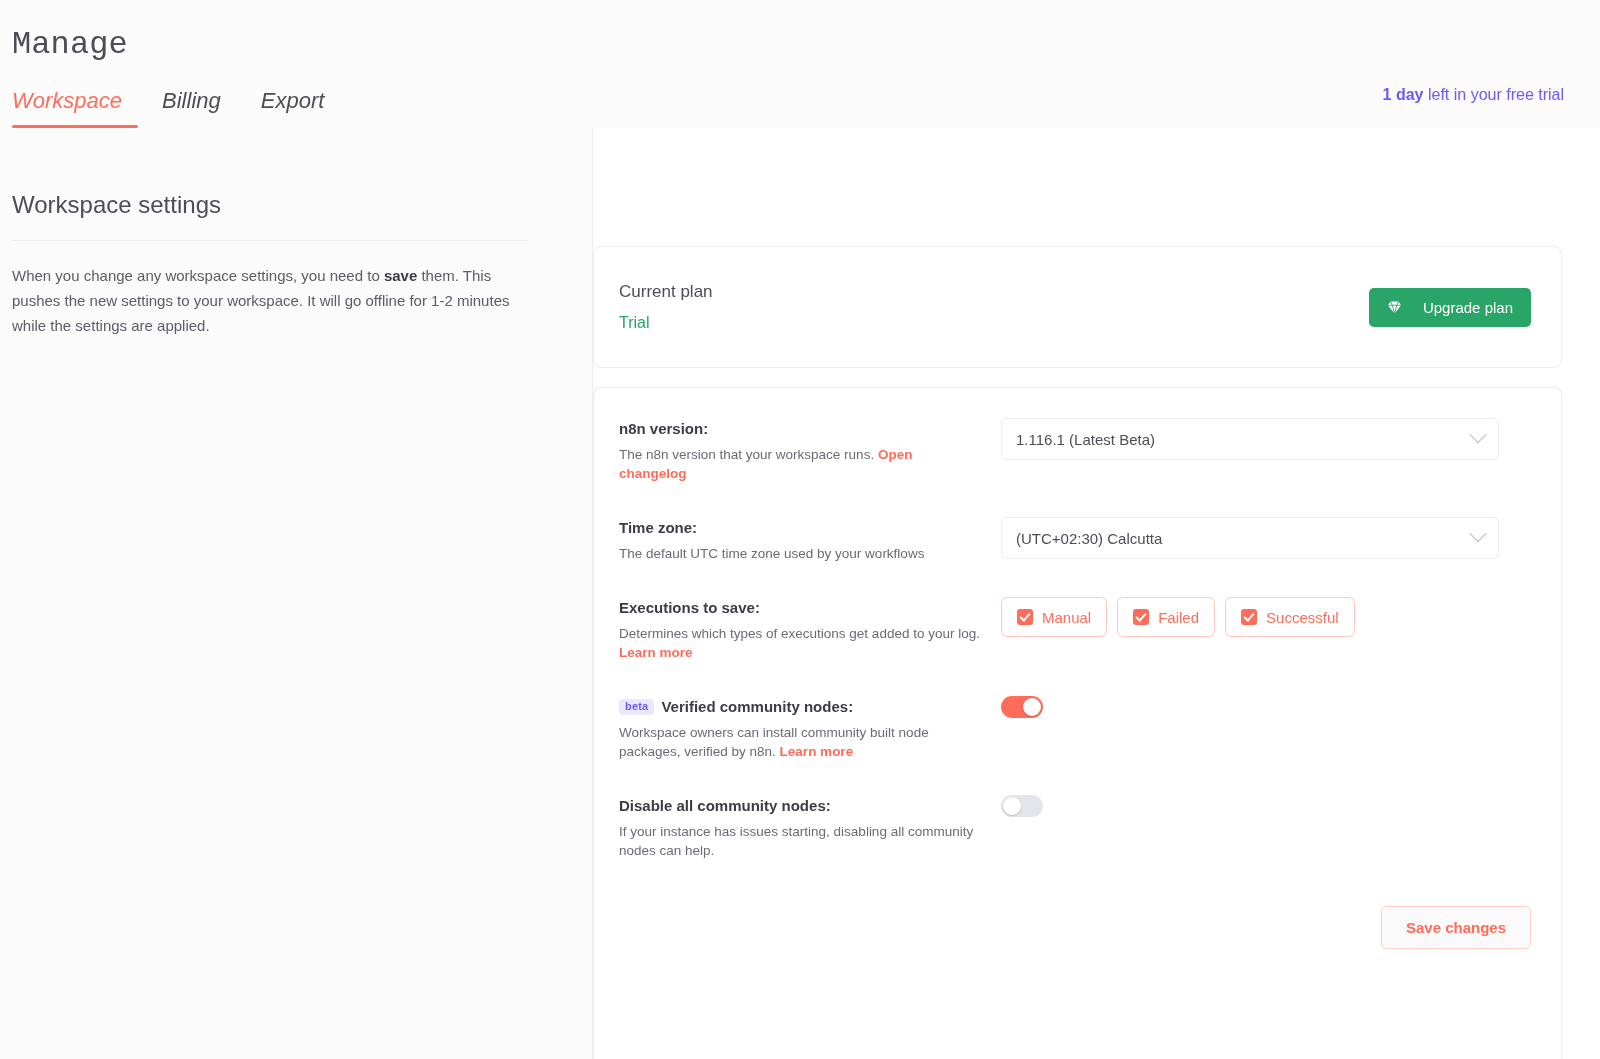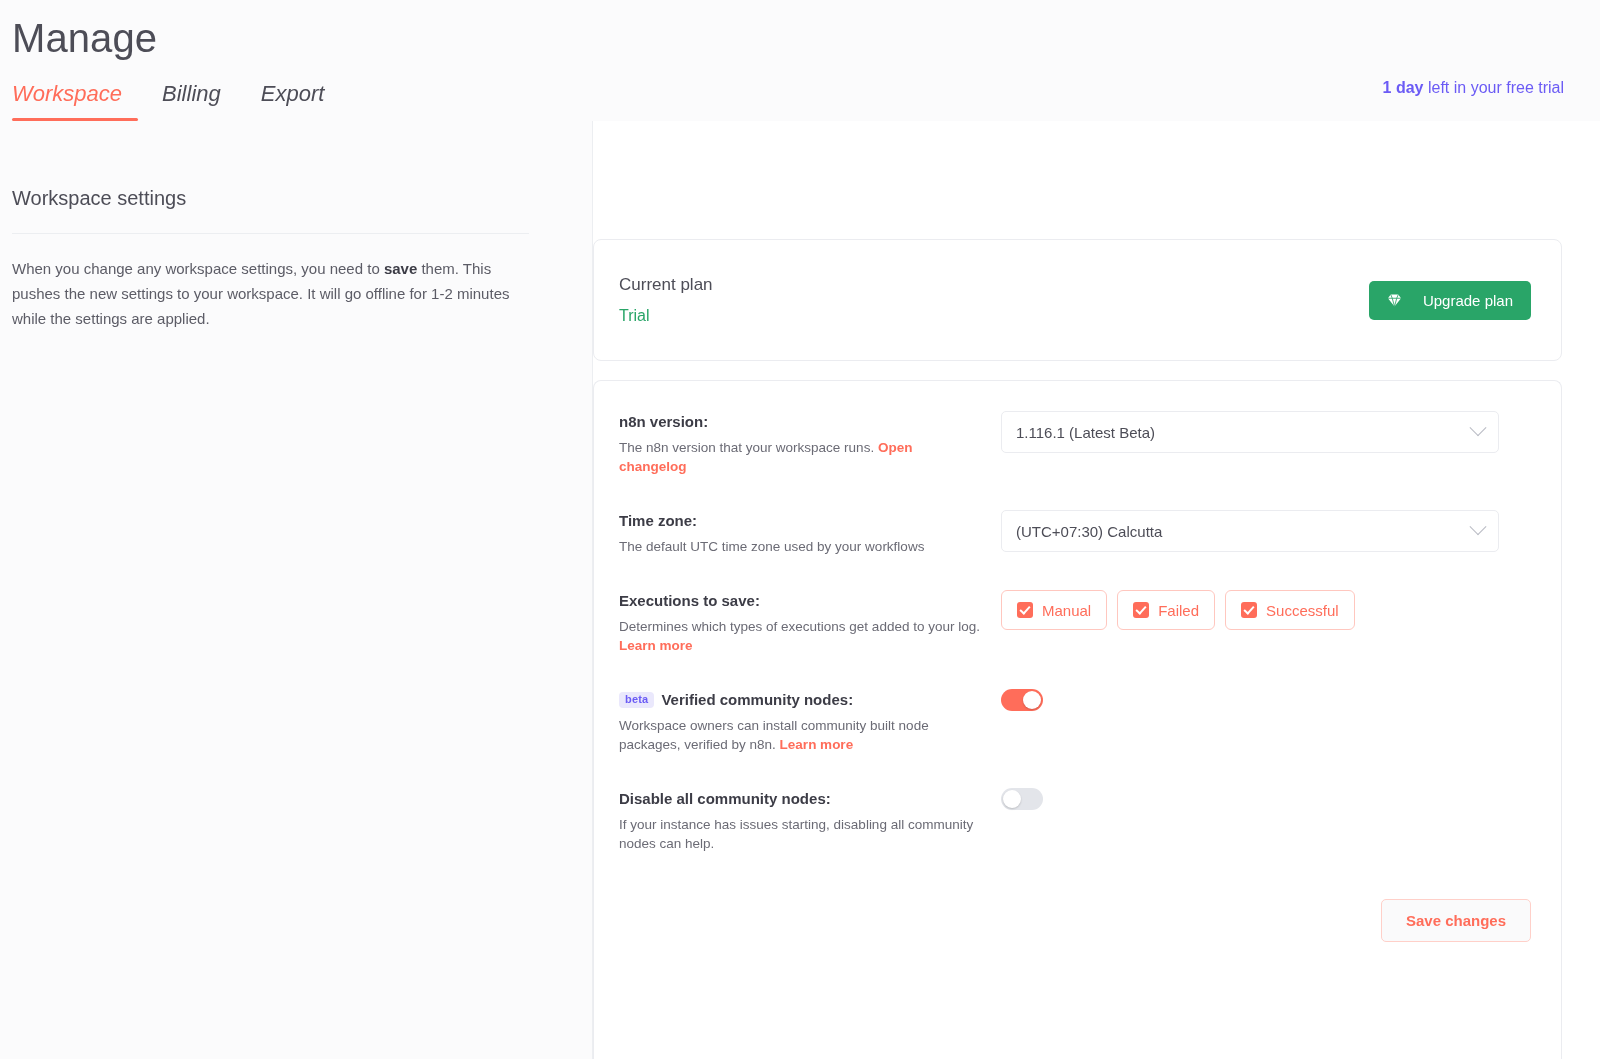--- a/index.html
+++ b/index.html
@@ -17,27 +17,28 @@
     -webkit-font-smoothing: antialiased;
   }
 
   
   .page-header {
     padding: 0 12px;
     background: #fbfbfc;
     position: relative;
   }
   .page-title {
-    font-size: 40px;
+    font-size: 32px;
     font-weight: 400;
     color: #4d4d57;
     letter-spacing: .1px;
-    padding-top: 17px;
+    padding-top: 24px;
     padding-left: 0px;
     line-height: 42px;
+    font-family: Liberation Mono, monospace;
   }
 
   .tabs-row {
     display: flex;
     align-items: flex-end;
     position: relative;
     height: 56px;
     margin-top: 6px;
   }
   .tabs {
@@ -97,21 +98,21 @@
   }
 
   .left-col {
     width: 593px;
     flex: 0 0 593px;
     padding: 62px 12px 0 12px;
     background: #fbfbfc;
     border-right: 1px solid #eceef1;
   }
   .left-title {
-    font-size: 20px;
+    font-size: 24px;
     font-weight: 400;
     color: #4d4d57;
     line-height: 30px;
   }
   .left-rule {
     height: 1px;
     background: #eceef1;
     margin: 20px 0 22px 0;
     width: 517px;
   }
@@ -376,21 +377,21 @@
         </div>
       </div>
 
       <div class="setting-row">
         <div class="setting-info">
           <div class="setting-label">Time zone:</div>
           <div class="setting-desc">The default UTC time zone used by your workflows</div>
         </div>
         <div class="setting-control">
           <div class="select">
-            <span>(UTC+07:30) Calcutta</span>
+            <span>(UTC+02:30) Calcutta</span>
             <span class="chev"></span>
           </div>
         </div>
       </div>
 
       <div class="setting-row">
         <div class="setting-info">
           <div class="setting-label">Executions to save:</div>
           <div class="setting-desc">
             <span>Determines which types of executions get added to your log. </span><a class="link">Learn more</a>

